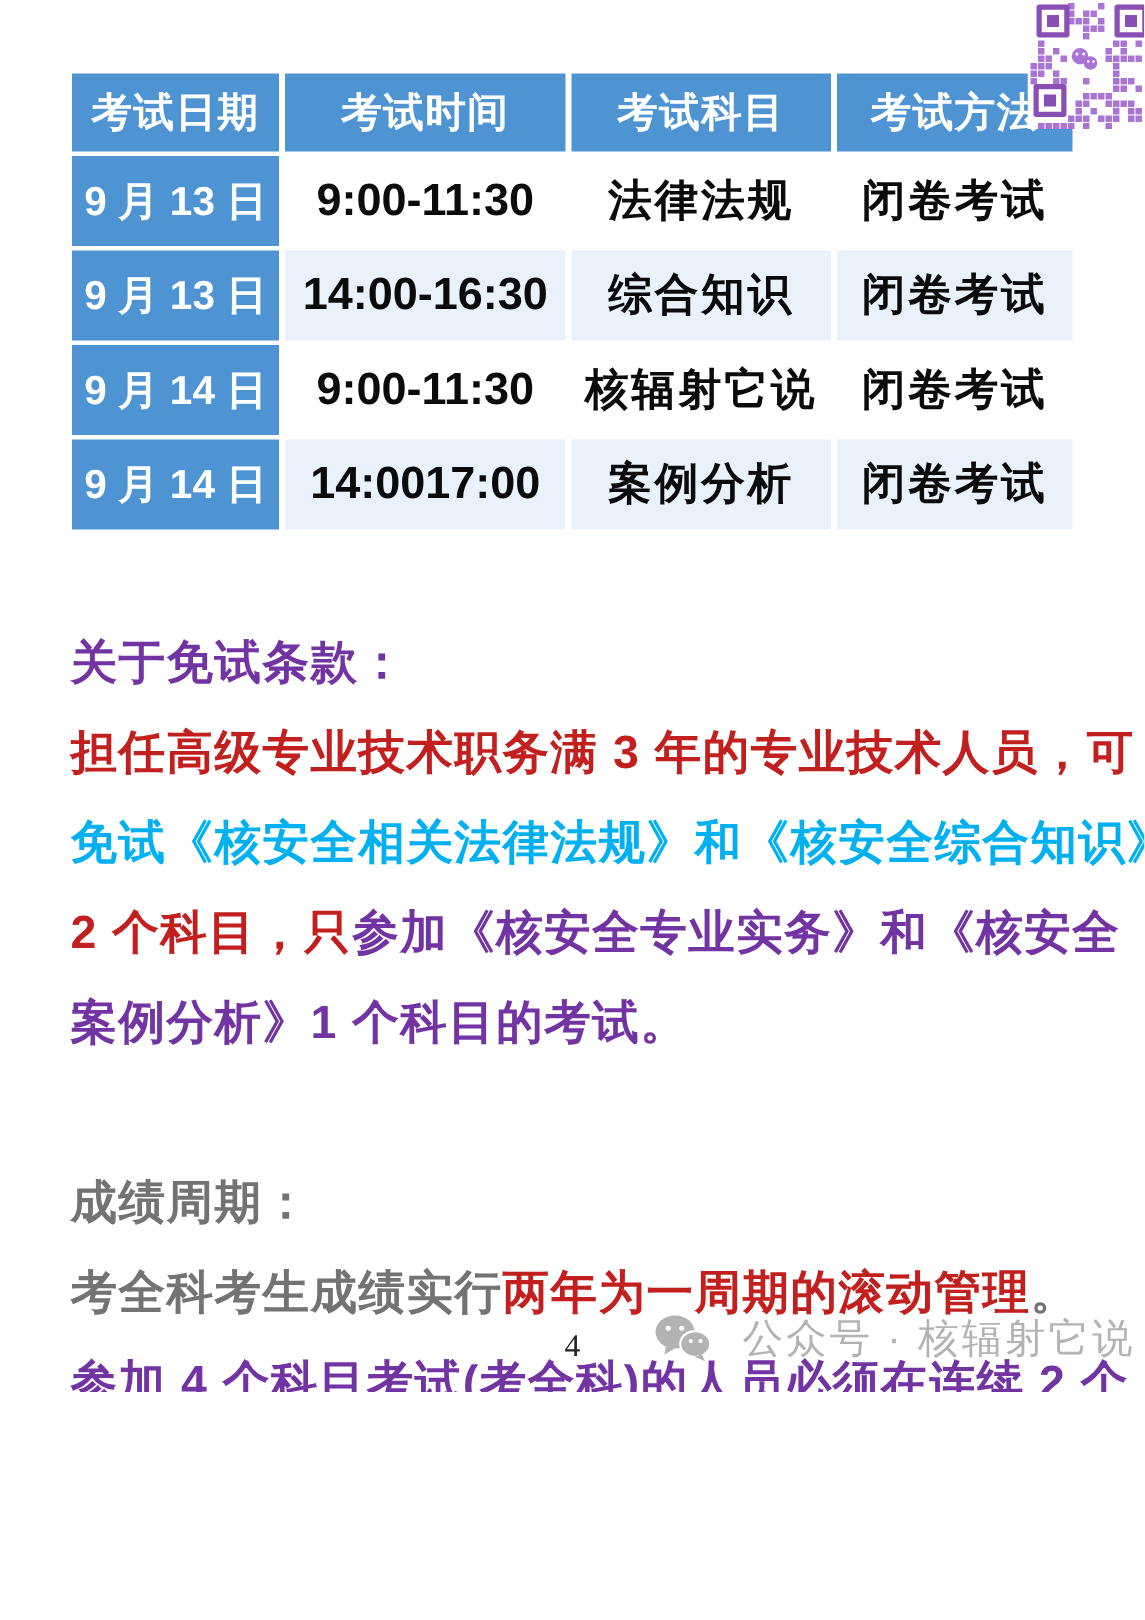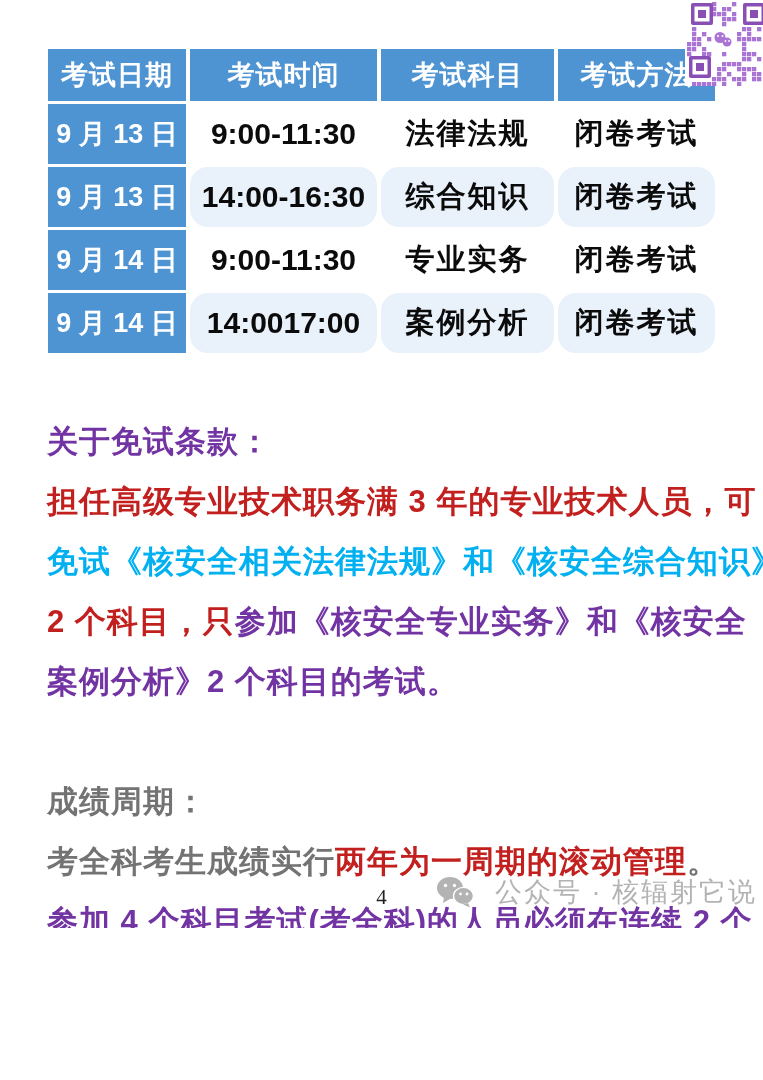--- a/index.html
+++ b/index.html
@@ -31,21 +31,21 @@
   }
   table.exam td{
     height:60px;text-align:center;vertical-align:middle;padding:0;
     font-weight:bold;color:#0b0b0b;
   }
   table.exam td.date{
     background:var(--table-blue);color:#ffffff;font-size:27px;letter-spacing:0;margin-left:23px;
   }
   table.exam td.time{font-size:30px;letter-spacing:0;}
   table.exam td.subject,table.exam td.method{font-size:29px;letter-spacing:2px;}
-  table.exam tr.alt td:not(.date){background:var(--row-alt);border-radius:18px;}
+  table.exam tr.alt td:not(.date){background:var(--row-alt);}
   table.exam tr:not(.alt) td:not(.date){background:#ffffff;}
 
   
   .textblock{
     position:absolute;left:47px;top:412px;right:22px;z-index:1;
   }
   .line{
     height:60px;display:flex;align-items:center;
     font-weight:bold;font-size:31px;letter-spacing:1px;
     white-space:pre;color:#0b0b0b;
@@ -196,40 +196,40 @@
       </tr>
       <tr class="alt">
         <td class="date">9 月 13 日</td>
         <td class="time">14:00-16:30</td>
         <td class="subject">综合知识</td>
         <td class="method">闭卷考试</td>
       </tr>
       <tr>
         <td class="date">9 月 14 日</td>
         <td class="time">9:00-11:30</td>
-        <td class="subject">专业实务</td>
+        <td class="subject">核辐射它说</td>
         <td class="method">闭卷考试</td>
       </tr>
       <tr class="alt">
         <td class="date">9 月 14 日</td>
         <td class="time">14:0017:00</td>
         <td class="subject">案例分析</td>
         <td class="method">闭卷考试</td>
       </tr>
     </tbody>
   </table>
 
   <div class="textblock">
     <div class="line purple">关于免试条款：</div>
     <div class="line red">担任高级专业技术职务满 3 年的专业技术人员，可</div>
     <div class="line cyan">免试《核安全相关法律法规》和《核安全综合知识》</div>
     <div class="line">
       <span class="red">2 个科目，只</span><span class="purple">参加《核安全专业实务》和《核安全</span>
     </div>
-    <div class="line purple">案例分析》2 个科目的考试。</div>
+    <div class="line purple">案例分析》1 个科目的考试。</div>
 
     <div class="spacer"></div>
 
     <div class="line black">成绩周期：</div>
     <div class="line">
       <span class="black">考全科考生成绩实行</span><span class="red">两年为一周期的滚动管理</span><span class="black">。</span>
     </div>
     <div class="line purple">参加 4 个科目考试(考全科)的人员必须在连续 2 个</div>
   </div>
 

